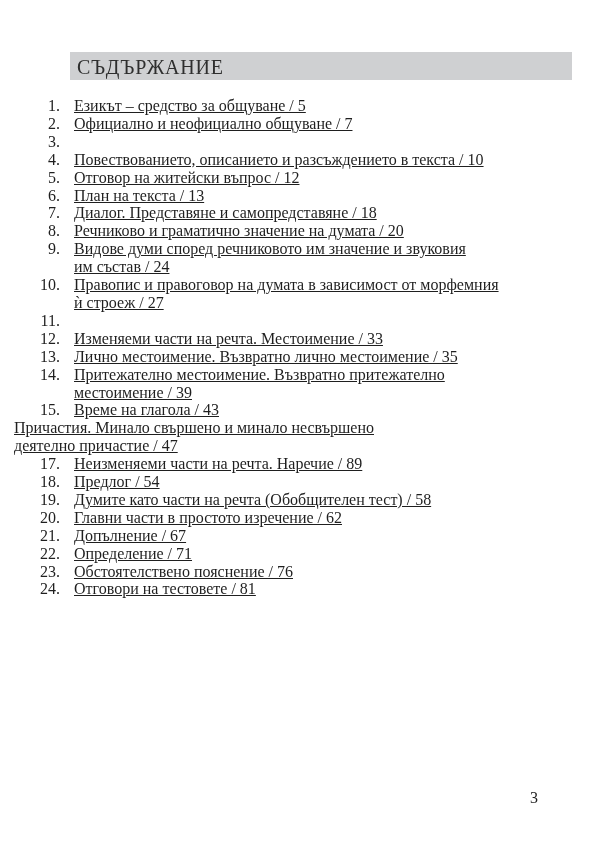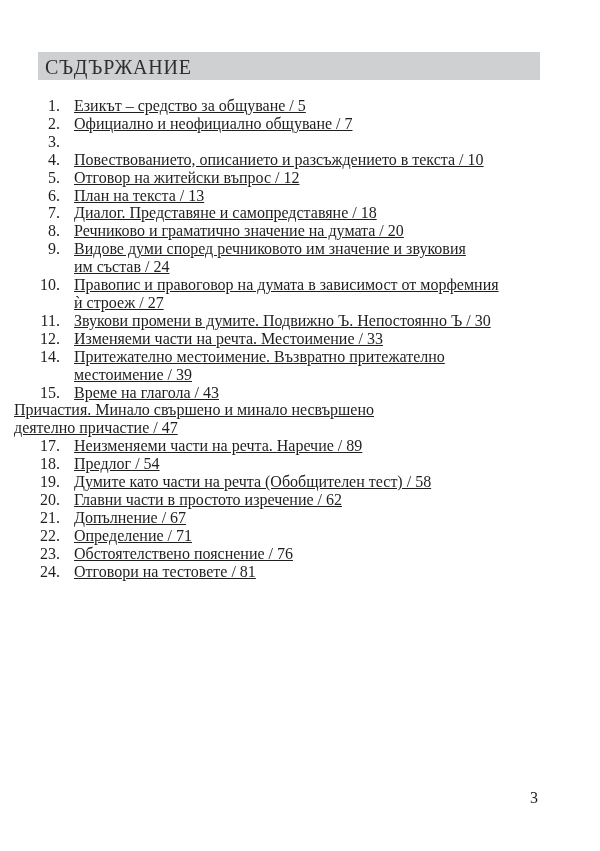--- a/index.html
+++ b/index.html
@@ -66,21 +66,21 @@
     font-size: 16px;
     line-height: 17px;
     color: #1f1f1f;
   }
 </style>
 </head>
 <body style="color: rgb(31, 31, 31);">
 
 <div class="page">
 
-  <header class="title-bar" style="background: rgb(207, 208, 210);">
+  <header class="title-bar" style="background: rgb(207, 208, 210); margin-left: 32px;">
     <span class="title-text">СЪДЪРЖАНИЕ</span>
   </header>
 
   <ol class="toc-list" id="toc-list">
       <li class="toc-item">
         <span class="num">1.</span>
         <span class="txt">Езикът – средство за общуване / 5</span>
       </li>
       <li class="toc-item">
         <span class="num">2.</span>
@@ -114,25 +114,28 @@
         <span class="txt">Видове думи според речниковото им значение и звуковия
 им състав / 24</span>
       </li>
       <li class="toc-item">
         <span class="num">10.</span>
         <span class="txt">Правопис и правоговор на думата в зависимост от морфемния
 ѝ строеж / 27</span>
       </li>
       <li class="toc-item">
         <span class="num">11.</span>
-        <span class="txt">Звукови промени в думите. Подвижно Ъ. Непостоянно Ъ / 30</span>
       </li>
       <li class="toc-item">
         <span class="num">12.</span>
         <span class="txt">Изменяеми части на речта. Местоимение / 33</span>
+      </li>
+      <li class="toc-item">
+        <span class="num">13.</span>
+        <span class="txt">Лично местоимение. Възвратно лично местоимение / 35</span>
       </li>
       <li class="toc-item">
         <span class="num">14.</span>
         <span class="txt">Притежателно местоимение. Възвратно притежателно
 местоимение / 39</span>
       </li>
       <li class="toc-item">
         <span class="num">15.</span>
         <span class="txt">Време на глагола / 43</span>
       </li>

